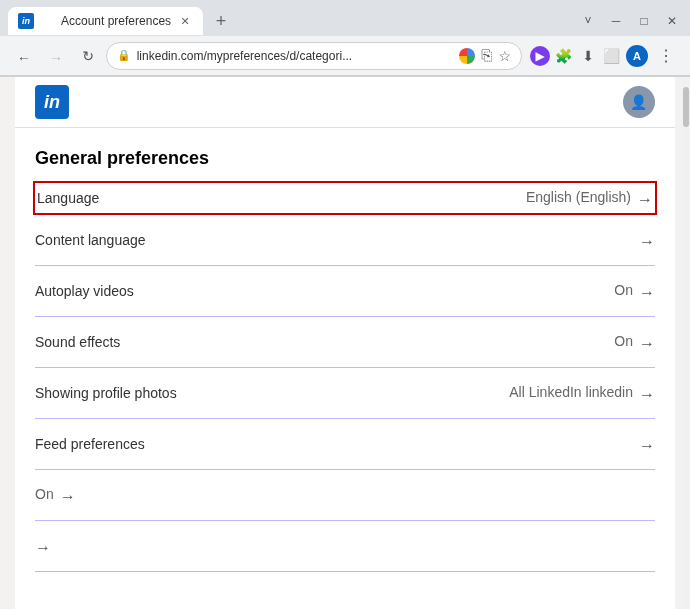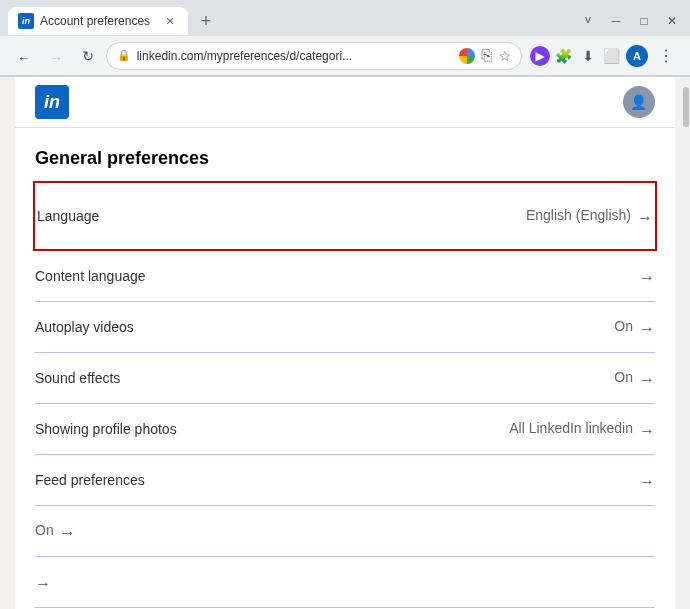--- a/index.html
+++ b/index.html
@@ -4,21 +4,21 @@
   <style>
     * { margin: 0; padding: 0; box-sizing: border-box; }
     body { width: 690px; height: 609px; font-family: -apple-system, BlinkMacSystemFont, 'Segoe UI', Arial, sans-serif; overflow: hidden; background: #f3f2f0; }
 
     
     .browser-chrome { background: #f1f3f4; border-bottom: 1px solid #d0d0d0; }
     .title-bar { display: flex; align-items: center; padding: 6px 8px 0 8px; background: #dee1e6; height: 36px; }
     .tab { display: flex; align-items: center; background: white; border-radius: 8px 8px 0 0; padding: 0 10px; height: 28px; min-width: 180px; gap: 6px; font-size: 12px; color: #333; }
     .tab-favicon { width: 16px; height: 16px; background: #0a66c2; border-radius: 2px; display: flex; align-items: center; justify-content: center; flex-shrink: 0; }
     .tab-favicon span { color: white; font-weight: 900; font-size: 9px; font-style: italic; }
-    .tab-title { font-size: 12px; color: #333; flex: 1; white-space: nowrap; overflow: hidden; text-overflow: ellipsis; }
+    .tab-title { font-size: 12px; color: #333; flex: 1; white-space: nowrap; overflow: hidden; text-overflow: ellipsis; margin-left: 21px; }
     .tab-close { width: 16px; height: 16px; display: flex; align-items: center; justify-content: center; border-radius: 50%; cursor: pointer; font-size: 11px; color: #666; }
     .new-tab-btn { width: 28px; height: 28px; display: flex; align-items: center; justify-content: center; border-radius: 50%; cursor: pointer; font-size: 18px; color: #666; margin-left: 4px; }
     .window-controls { margin-left: auto; display: flex; gap: 8px; align-items: center; }
     .win-ctrl { width: 20px; height: 20px; display: flex; align-items: center; justify-content: center; cursor: pointer; font-size: 12px; color: #555; }
 
     .nav-bar { display: flex; align-items: center; padding: 6px 10px; background: #f1f3f4; height: 40px; gap: 4px; border-bottom: 1px solid #d0d0d0; }
     .nav-btn { width: 28px; height: 28px; display: flex; align-items: center; justify-content: center; border-radius: 50%; cursor: pointer; color: #555; font-size: 14px; }
     .nav-btn.disabled { color: #bbb; cursor: default; }
     .address-bar { flex: 1; display: flex; align-items: center; background: white; border-radius: 20px; border: 1px solid #d0d0d0; padding: 0 10px; height: 28px; gap: 6px; font-size: 12px; color: #333; }
     .address-bar-lock { font-size: 11px; color: #555; }
@@ -45,21 +45,21 @@
     .li-logo span { color: white; font-weight: 900; font-size: 18px; font-style: italic; }
     .li-header-right { display: flex; align-items: center; gap: 8px; }
     .li-avatar-icon { width: 32px; height: 32px; border-radius: 50%; background: #8898aa; display: flex; align-items: center; justify-content: center; color: white; font-size: 14px; }
 
     
     .prefs-content { padding: 20px 20px 0 20px; }
     .prefs-title { font-size: 18px; font-weight: 700; color: #000; margin-bottom: 12px; }
 
     
     .pref-item { display: flex; align-items: center; justify-content: space-between; padding: 16px 0; border-bottom: 1px solid #c4b5fd; cursor: pointer; }
-    .pref-item.highlighted { border: 2px solid #cc0000; margin: 0 -2px; padding: 24px 2px; }
+    .pref-item.highlighted { border: 2px solid #cc0000; margin: 0 -2px; padding: 6px 2px; }
     .pref-item-left { font-size: 14px; color: #333; }
     .pref-item-right { display: flex; align-items: flex-start; gap: 6px; font-size: 14px; color: #666; }
     .arrow-icon { font-size: 16px; color: #555; }
 
     
     .page-scrollbar { position: absolute; right: 0; top: 0; width: 8px; height: 100%; background: #f1f1f1; }
     .page-scrollbar-thumb { width: 6px; margin: 0 1px; height: 40px; margin-top: 10px; background: #c1c1c1; border-radius: 3px; }
   </style>
 </head>
 <body>

